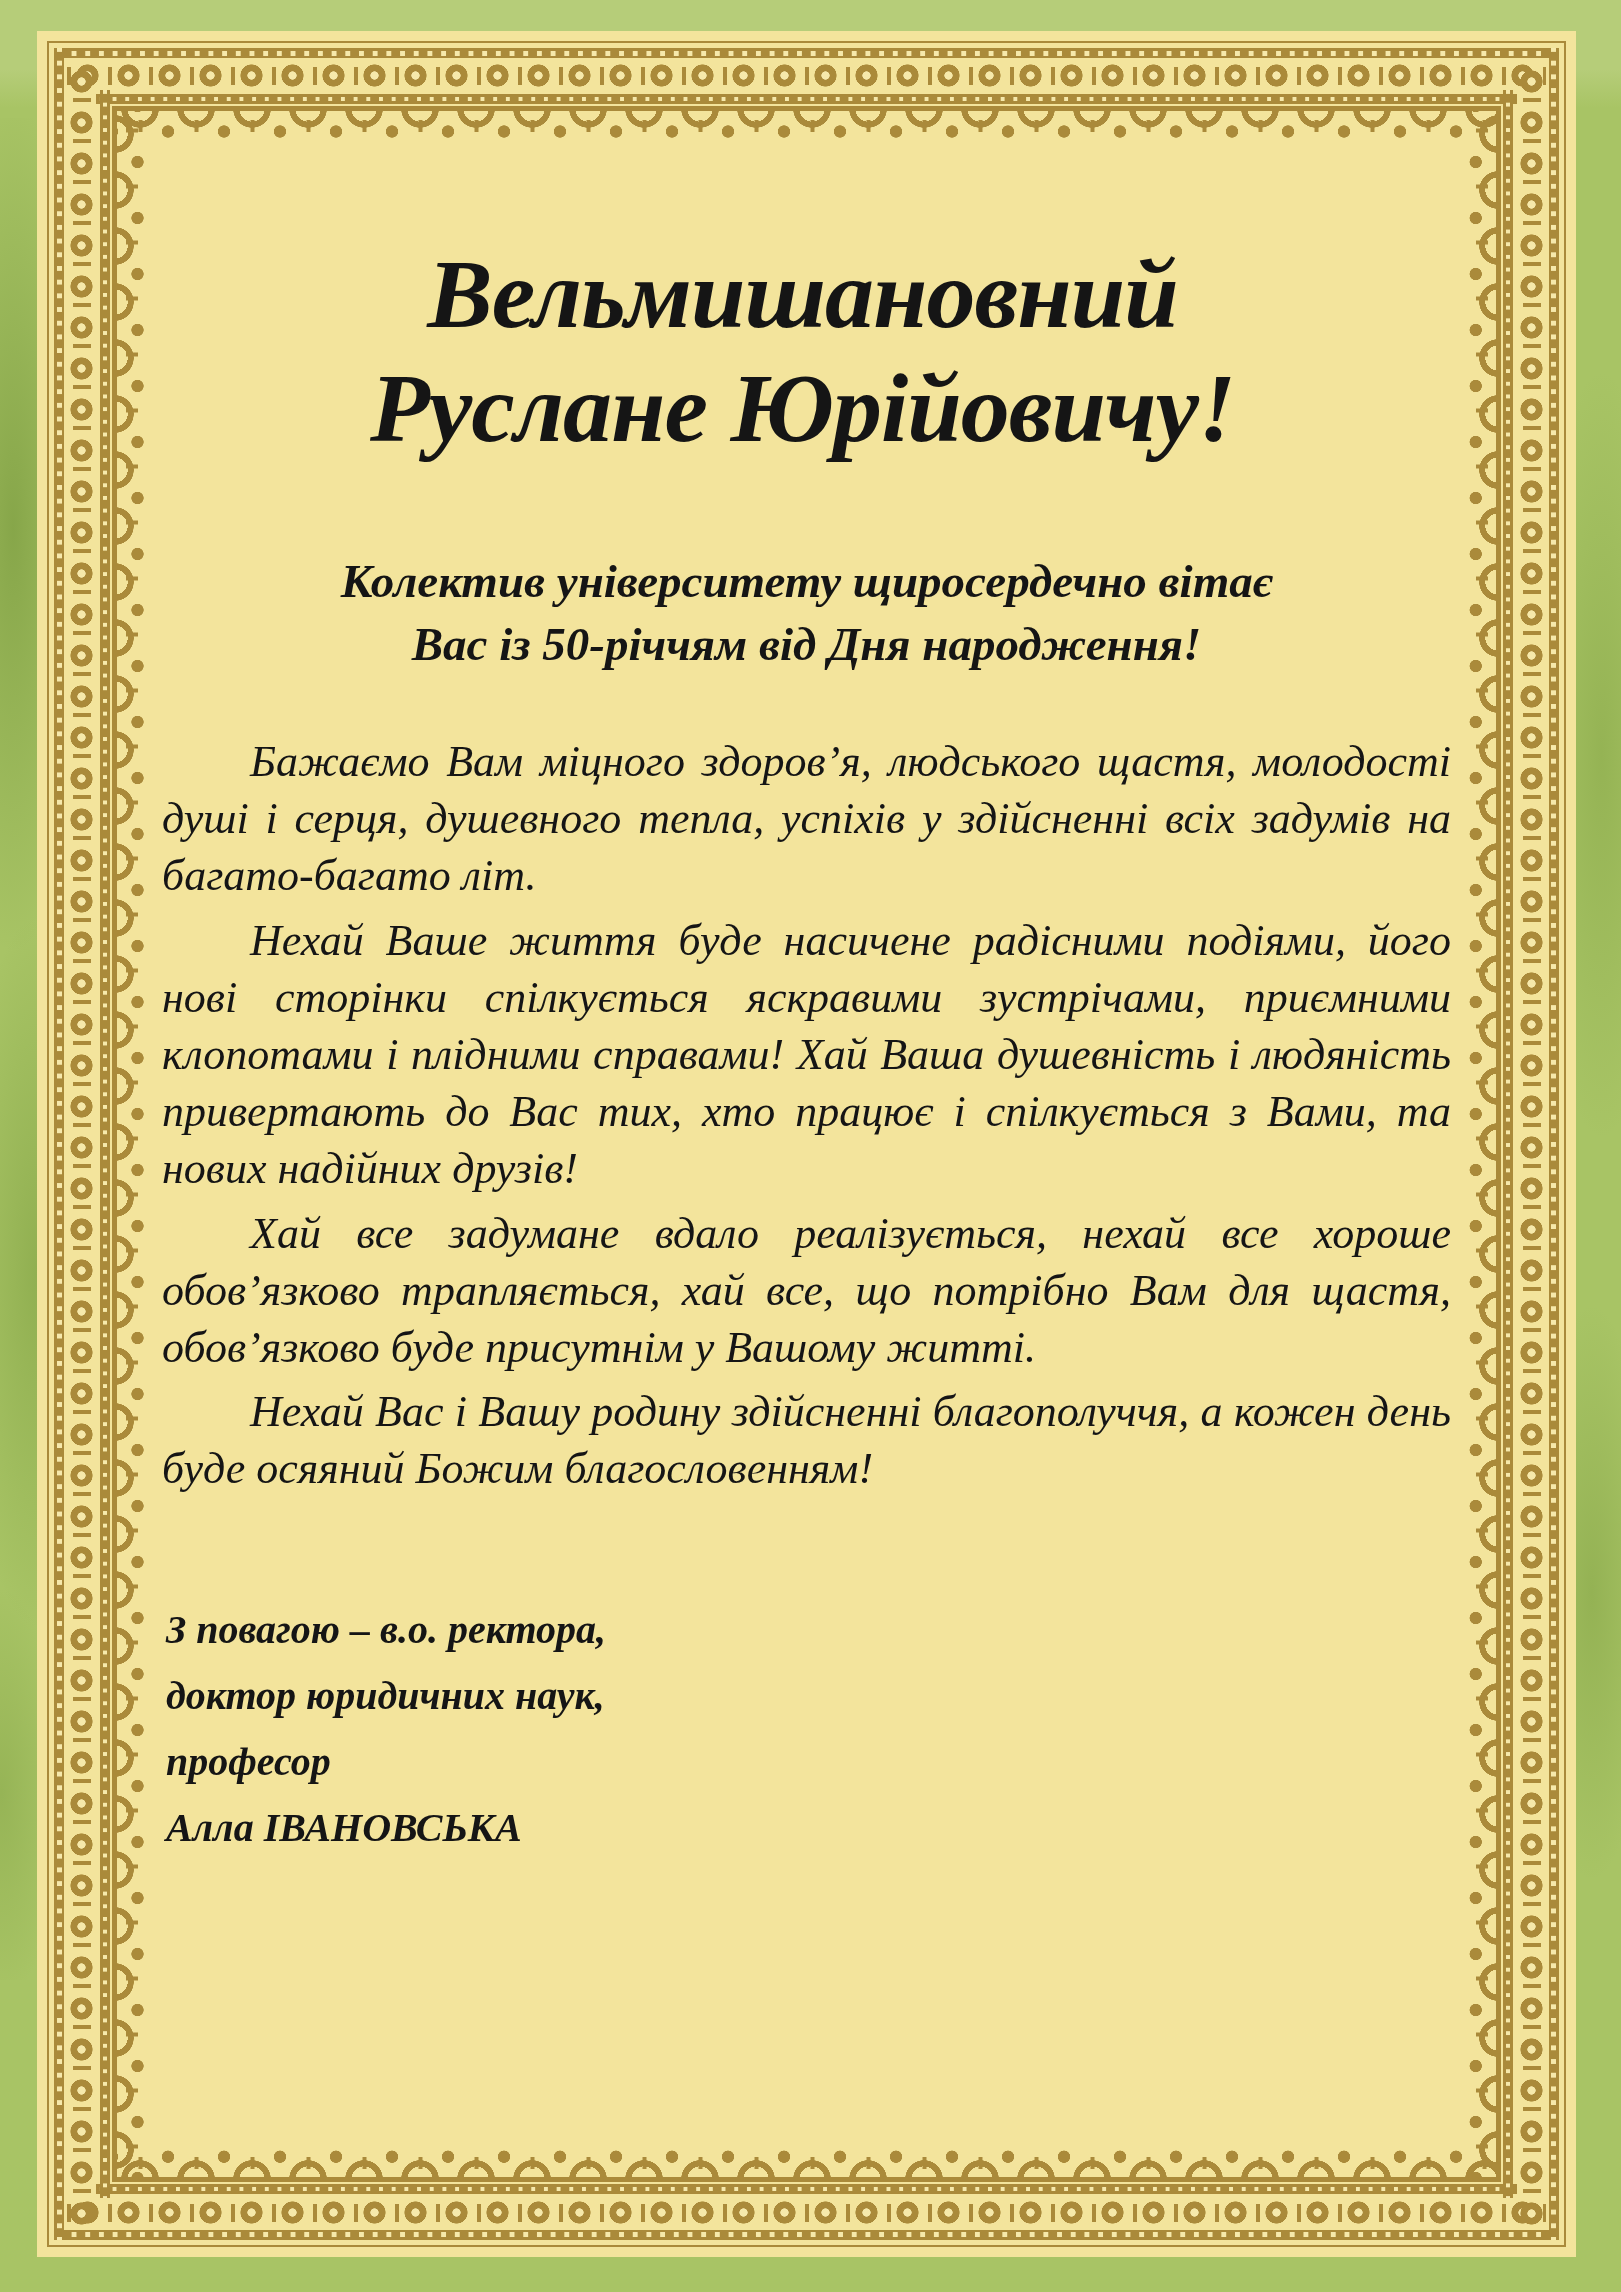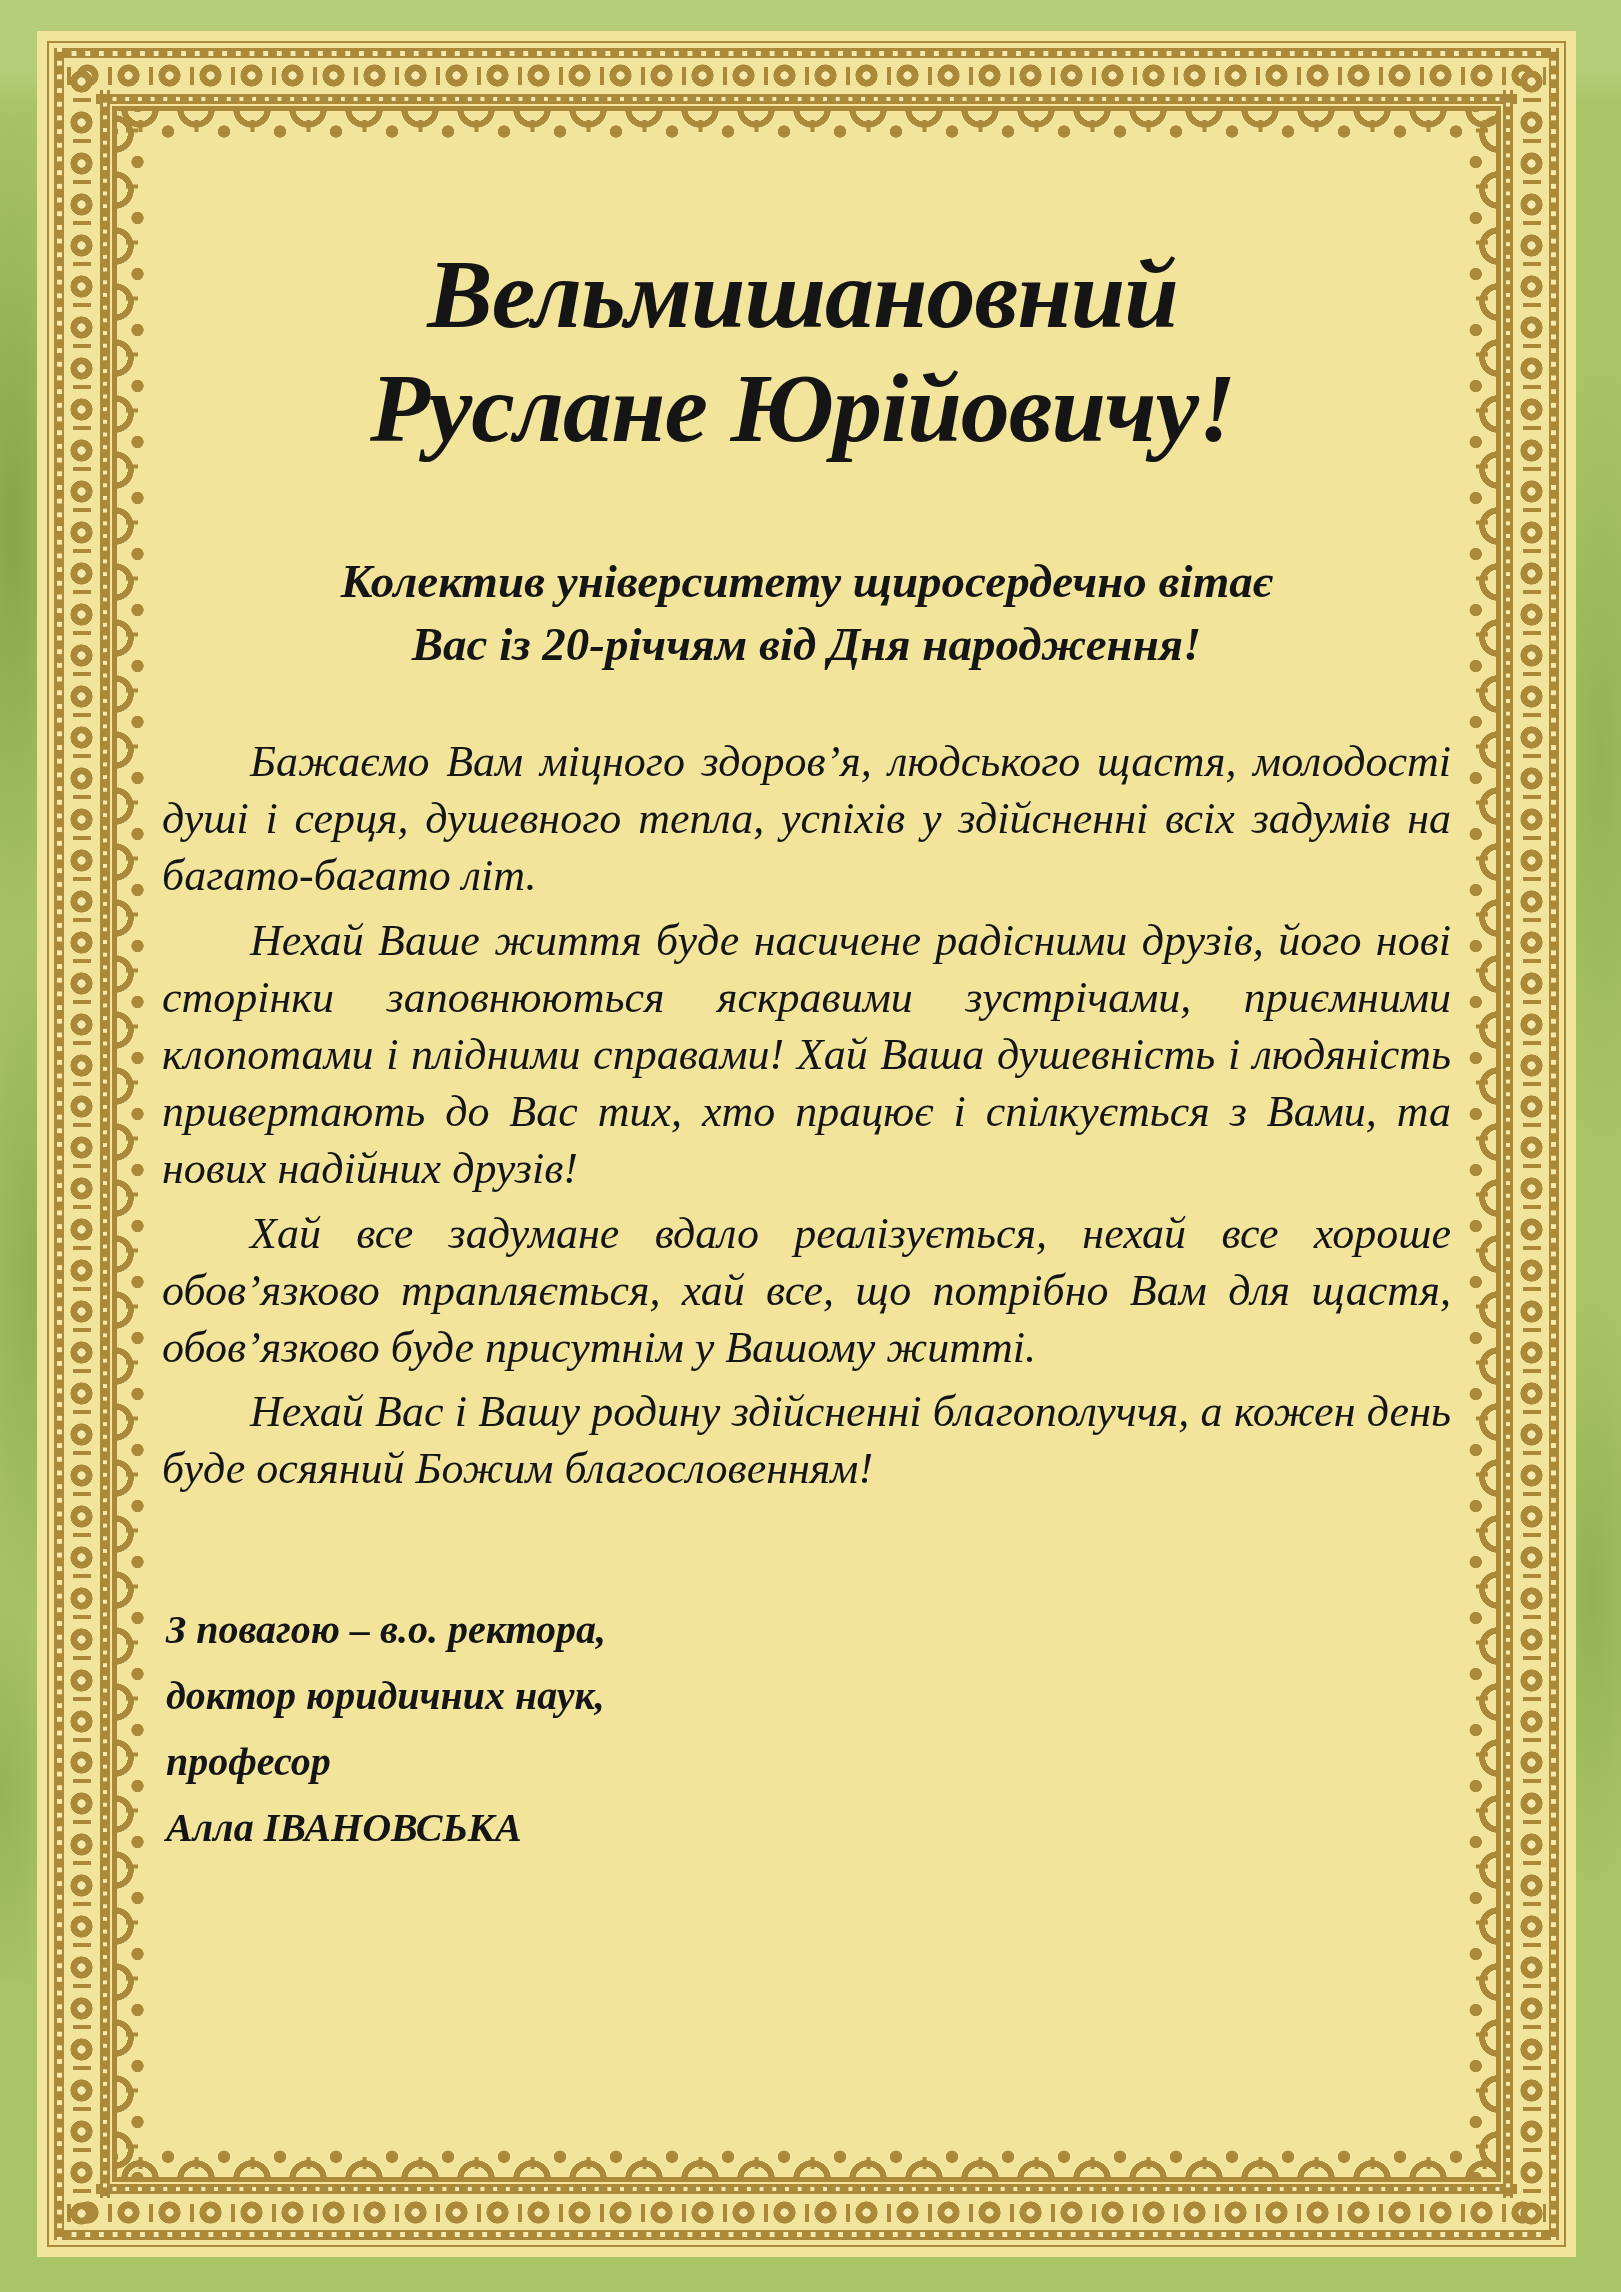--- a/index.html
+++ b/index.html
@@ -168,24 +168,24 @@
   <div class="ob dot2-v r"></div>
   <div class="ob sc sc-t"></div>
   <div class="ob sc sc-b"></div>
   <div class="ob sc sc-l"></div>
   <div class="ob sc sc-r"></div>
 
   <div class="content">
     <h1 class="title">Вельмишановний
 Руслане Юрійовичу!</h1>
     <div class="greeting">Колектив університету щиросердечно вітає
-Вас із 20-річчям від Дня народження!</div>
+Вас із 50-річчям від Дня народження!</div>
     <div class="bodytext">
       <p>Бажаємо Вам міцного здоров’я, людського щастя, молодості душі і серця, душевного тепла, успіхів у здійсненні всіх задумів на багато-багато літ.</p>
-      <p>Нехай Ваше життя буде насичене радісними друзів, його нові сторінки заповнюються яскравими зустрічами, приємними клопотами і плідними справами! Хай Ваша душевність і людяність привертають до Вас тих, хто працює і спілкується з Вами, та нових надійних друзів!</p>
+      <p>Нехай Ваше життя буде насичене радісними подіями, його нові сторінки спілкується яскравими зустрічами, приємними клопотами і плідними справами! Хай Ваша душевність і людяність привертають до Вас тих, хто працює і спілкується з Вами, та нових надійних друзів!</p>
       <p>Хай все задумане вдало реалізується, нехай все хороше обов’язково трапляється, хай все, що потрібно Вам для щастя, обов’язково буде присутнім у Вашому житті.</p>
       <p>Нехай Вас і Вашу родину здійсненні благополуччя, а кожен день буде осяяний Божим благословенням!</p>
     </div>
     <div class="signature">З повагою – в.о. ректора,
 доктор юридичних наук,
 професор
 Алла ІВАНОВСЬКА</div>
   </div>
 </div>
 

